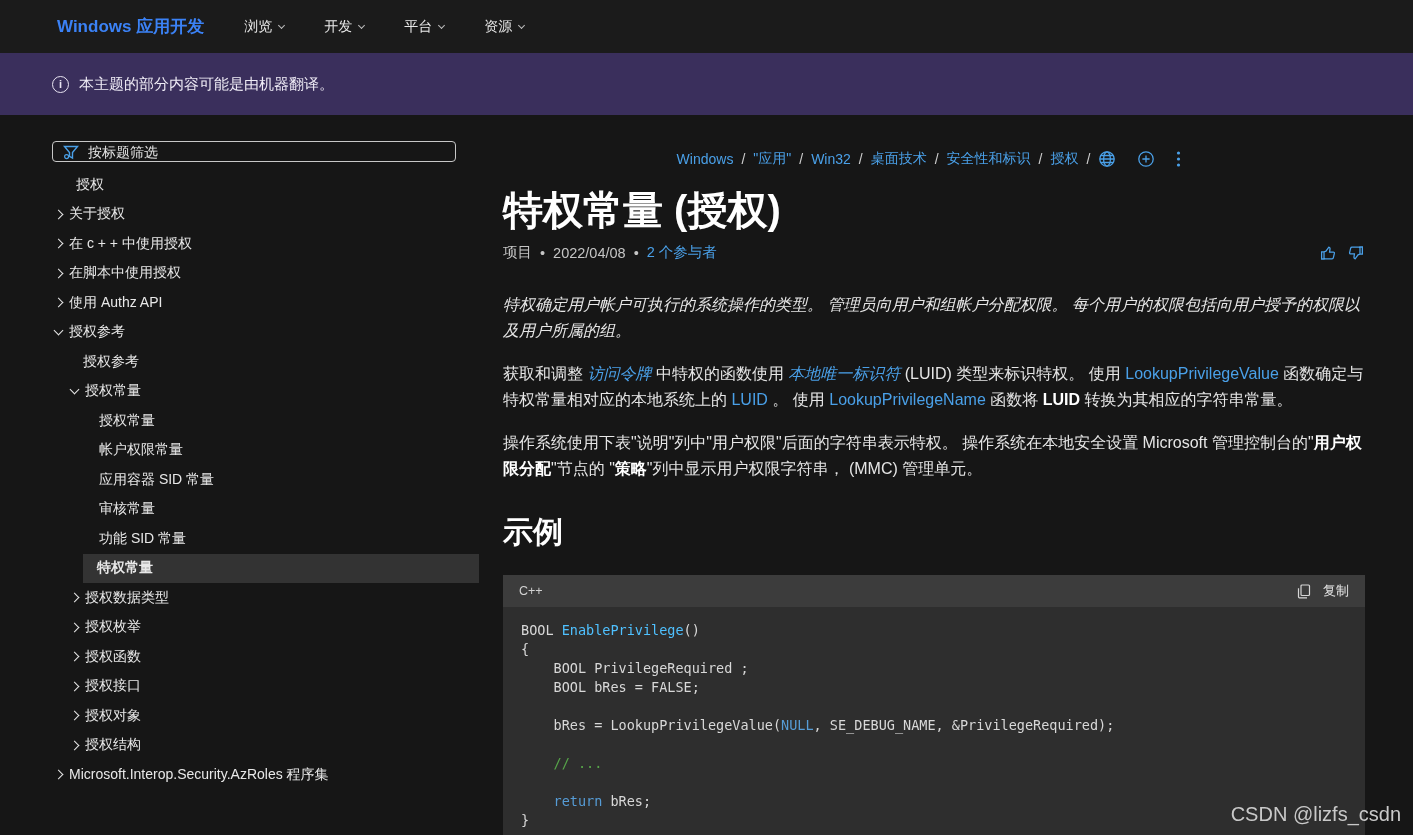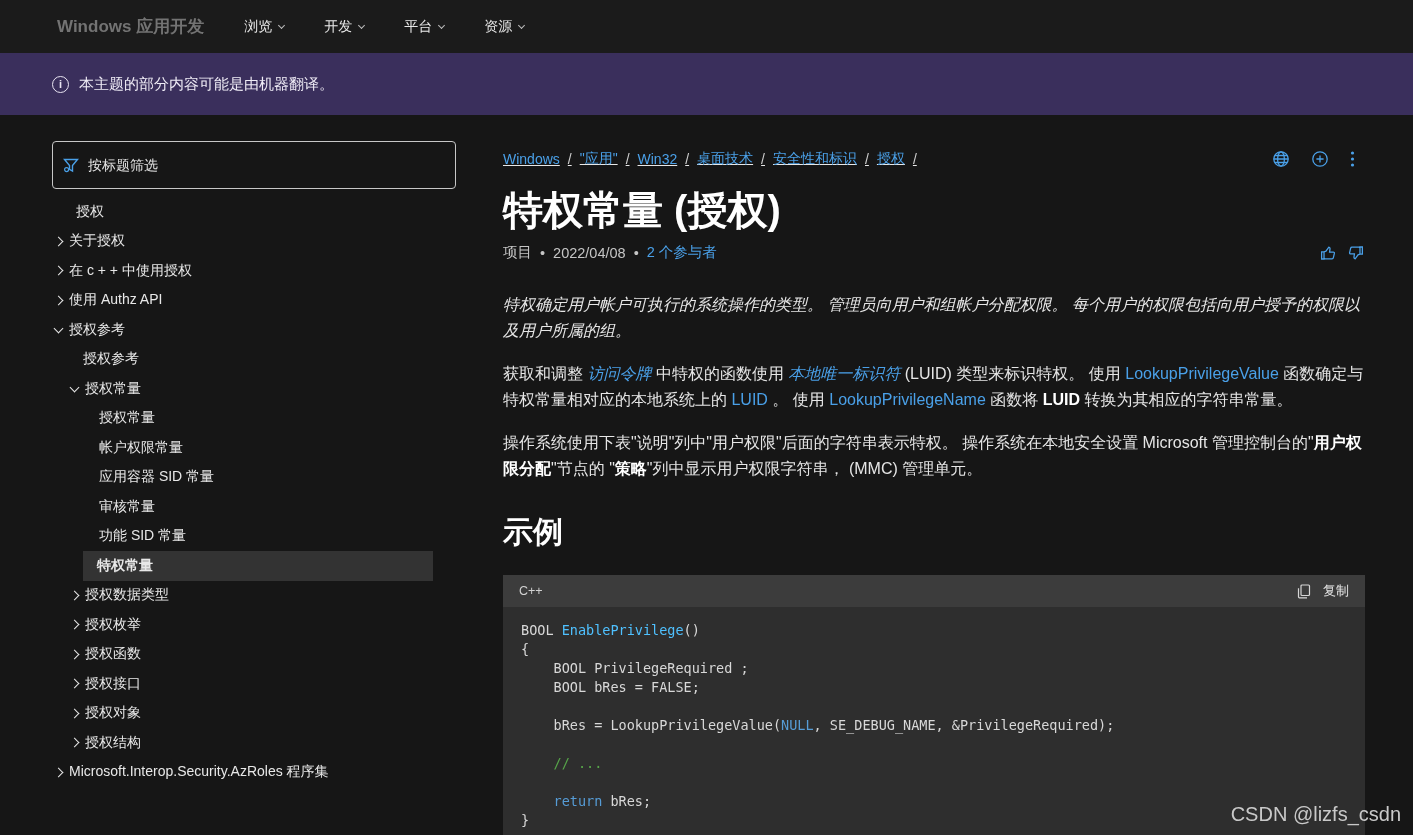--- a/index.html
+++ b/index.html
@@ -2,57 +2,57 @@
 <html><head>
 <meta charset="utf-8">
 <style>
   * { margin:0; padding:0; box-sizing:border-box; }
   html,body { width:1413px; height:835px; overflow:hidden; background:#161616;
     font-family:"Liberation Sans","DejaVu Sans",sans-serif; color:#e8e8e8; }
   a { text-decoration:none; color:#4aa0e8; cursor:pointer; }
 
   
   .topnav { height:53px; background:#1b1b1b; display:flex; align-items:center; padding-left:57px; }
-  .brand { font-size:17px; font-weight:bold; color:#737373; margin-right:40px; cursor:pointer; }
+  .brand { font-size:17px; font-weight:bold; color:#3b82f6; margin-right:40px; cursor:pointer; }
   .nav-menu { display:flex; gap:40px; }
   .nav-item { display:flex; align-items:center; gap:7px; font-size:14px; color:#e8e8e8; cursor:pointer; }
 
   
   .chev { display:inline-block; width:7px; height:7px; border-right:1.4px solid #e8e8e8; border-bottom:1.4px solid #e8e8e8; }
   .chev.right { transform:rotate(-45deg); }
   .chev.down  { transform:rotate(45deg); margin-top:-3px; }
   .chev.sm { width:5px; height:5px; border-color:#bdbdbd; }
 
   
   .banner { height:62px; background:#3a2f5c; display:flex; align-items:center; padding-left:52px; gap:10px; }
   .info-circ { width:17px; height:17px; border:1.4px solid #e9e5f2; border-radius:50%;
     display:flex; align-items:center; justify-content:center; font-size:11px; font-weight:bold; color:#e9e5f2; flex:none; }
   .banner-text { font-size:15px; color:#efecf6; }
 
   
   .layout { display:flex; align-items:flex-start; }
   .sidebar { width:490px; flex:none; padding-top:26px; }
-  .filter-box { margin-left:52px; width:404px; height:48px; border:1px solid #c7c7c7; border-radius:4px;
+  .filter-box { margin-left:52px; width:404px; height:21px; border:1px solid #c7c7c7; border-radius:4px;
     display:flex; align-items:center; gap:9px; padding:0 10px; }
   .filter-box input { flex:1; background:transparent; border:none; outline:none; color:#f0f0f0; font-size:14px;
     font-family:"Liberation Sans","DejaVu Sans",sans-serif; }
   .filter-box input::placeholder { color:#e6e6e6; opacity:1; }
   .tree { margin-top:8px; }
   .trow { display:flex; align-items:center; height:29.5px; margin-left:50px; width:407px; font-size:14px; cursor:pointer; }
   .trow .chev { margin-right:7px; flex:none; }
   .l0.hc { padding-left:5px; }
   .l0:not(.hc) { padding-left:26px; }
   .l1.hc { padding-left:21px; }
   .l1:not(.hc) { padding-left:33px; }
   .l2:not(.hc) { padding-left:49px; }
-  .trow.sel { background:#333333; font-weight:bold; margin-left:83px; width:350px; padding-left:14px; }
+  .trow.sel { background:#333333; font-weight:bold; margin-left:83px; width:396px; padding-left:14px; }
 
   
   .main { width:862px; margin-left:13px; padding-top:35px; }
-  .crumb-row { display:flex; justify-content:space-between; align-items:center;text-decoration:underline; }
+  .crumb-row { display:flex; justify-content:center; align-items:center; }
   .breadcrumb { font-size:14px; display:flex; align-items:center; flex-wrap:wrap; }
   .bc-link { margin-right:8px; }
   .bc-sep { color:#cfcfcf; margin-right:8px; }
   .page-icons { display:flex; align-items:center; gap:21px; margin-right:10px; }
   .icon-btn { cursor:pointer; display:flex; align-items:center; }
   h1 { font-size:40px; line-height:45px; font-weight:bold; color:#ffffff; margin-top:20px; }
   .meta-row { display:flex; justify-content:space-between; align-items:center; margin-top:10px; }
   .meta { font-size:14.5px; color:#c5c5c5; display:flex; align-items:center; gap:8px; }
   .meta a { font-size:14.5px; }
   .thumbs { display:flex; gap:10px; margin-right:0; }
@@ -124,20 +124,24 @@
         <div class="trow l0 hc">
           <span class="chev right"></span>
           <span>关于授权</span>
         </div>
         <div class="trow l0 hc">
           <span class="chev right"></span>
           <span>在 c + + 中使用授权</span>
         </div>
         <div class="trow l0 hc">
           <span class="chev right"></span>
+          <span>在脚本中使用授权</span>
+        </div>
+        <div class="trow l0 hc">
+          <span class="chev right"></span>
           <span>使用 Authz API</span>
         </div>
         <div class="trow l0 hc">
           <span class="chev down"></span>
           <span>授权参考</span>
         </div>
         <div class="trow l1">
           <span>授权参考</span>
         </div>
         <div class="trow l1 hc">

